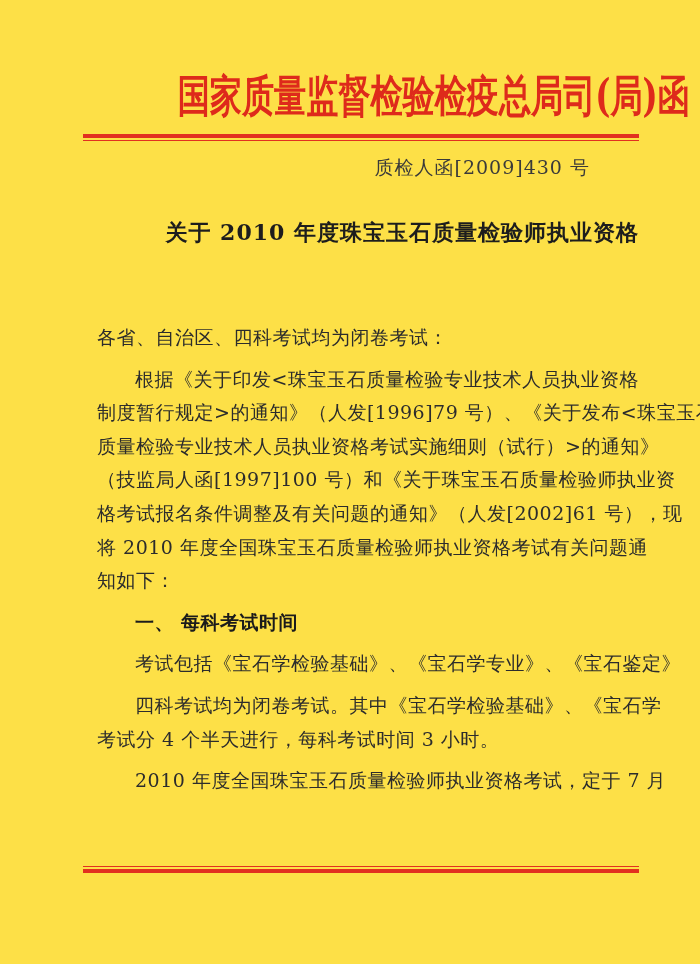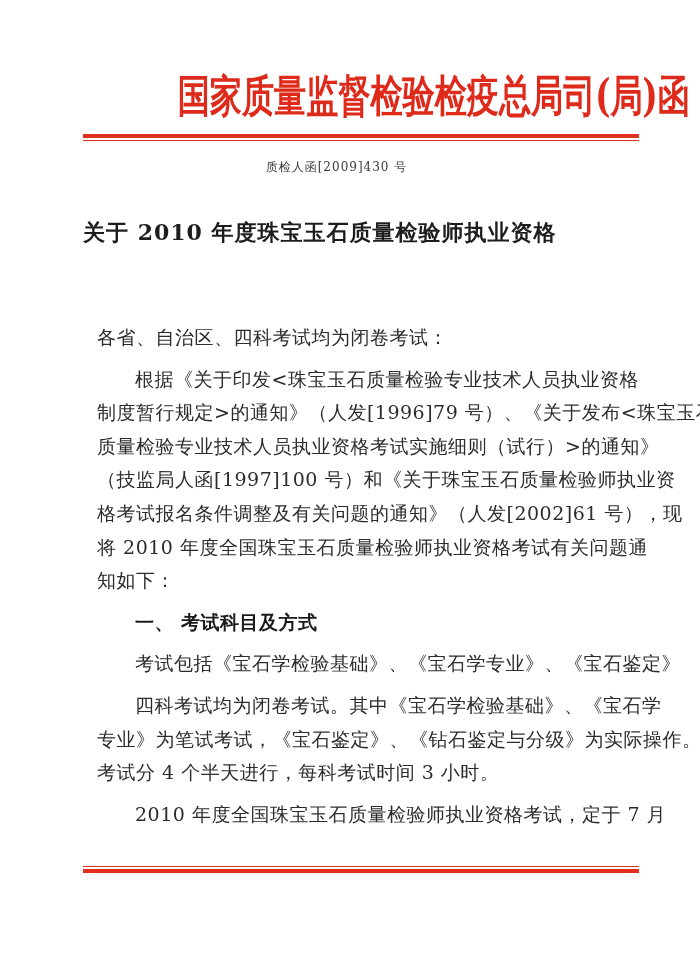--- a/index.html
+++ b/index.html
@@ -6,21 +6,21 @@
     margin: 0;
     padding: 0;
     background: #e9e9e9;
     font-family: "DejaVu Serif", "Liberation Serif", serif;
   }
   .page {
     position: relative;
     width: 700px;
     height: 964px;
     margin: 0 auto;
-    background: #ffffff;
+    background: #fde047;
     overflow: hidden;
     color: #262626;
   }
   
   .letterhead {
     position: absolute;
     top: 68px;
     left: 83px;
     width: 556px;
     height: 56px;
@@ -45,33 +45,33 @@
     height: 7px;
     border-top: 4px solid #e2301f;
     border-bottom: 1px solid #e2301f;
     box-sizing: border-box;
   }
   .doc-number {
     position: absolute;
     top: 153px;
     left: 83px;
     width: 507px;
-    text-align: center;
-    font-size: 12px;
+    text-align: right;
+    font-size: 19px;
     line-height: 28px;
     color: #3a3a3a;
     letter-spacing: 1px;
   }
   
   .doc-title {
     position: absolute;
     top: 214px;
     left: 83px;
     width: 556px;
-    text-align: left;
+    text-align: right;
     font-size: 22px;
     font-weight: bold;
     line-height: 37px;
     color: #1d1d1d;
     letter-spacing: 1px;
   }
   
   .body-text {
     position: absolute;
     top: 321px;
@@ -115,23 +115,22 @@
 
   <div class="body-text">
     <div class="line">各省、自治区、四科考试均为闭卷考试：</div>
     <div class="line indent">根据《关于印发&lt;珠宝玉石质量检验专业技术人员执业资格</div>
     <div class="line">制度暂行规定&gt;的通知》（人发[1996]79 号）、《关于发布&lt;珠宝玉石</div>
     <div class="line">质量检验专业技术人员执业资格考试实施细则（试行）&gt;的通知》</div>
     <div class="line">（技监局人函[1997]100 号）和《关于珠宝玉石质量检验师执业资</div>
     <div class="line">格考试报名条件调整及有关问题的通知》（人发[2002]61 号），现</div>
     <div class="line">将 2010 年度全国珠宝玉石质量检验师执业资格考试有关问题通</div>
     <div class="line">知如下：</div>
-    <div class="line indent bold">一、 考试科目及方式</div>
+    <div class="line indent bold">一、 每科考试时间</div>
     <div class="line indent">考试包括《宝石学检验基础》、《宝石学专业》、《宝石鉴定》</div>
     <div class="line indent">四科考试均为闭卷考试。其中《宝石学检验基础》、《宝石学</div>
-    <div class="line">专业》为笔试考试，《宝石鉴定》、《钻石鉴定与分级》为实际操作。</div>
     <div class="line">考试分 4 个半天进行，每科考试时间 3 小时。</div>
     <div class="line indent">2010 年度全国珠宝玉石质量检验师执业资格考试，定于 7 月</div>
   </div>
 
   <div class="rule-bottom"></div>
 
 </div>
 
 </body></html>

